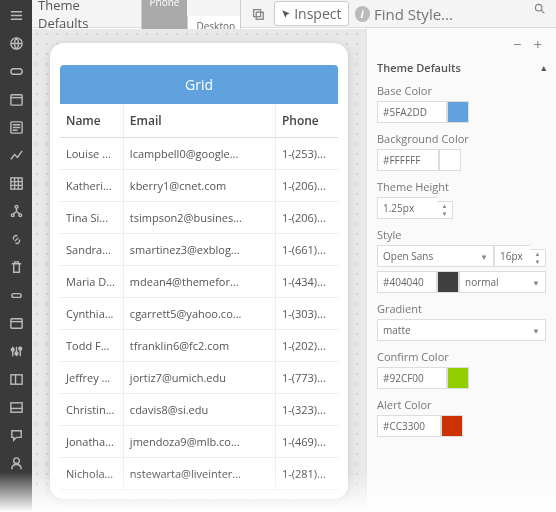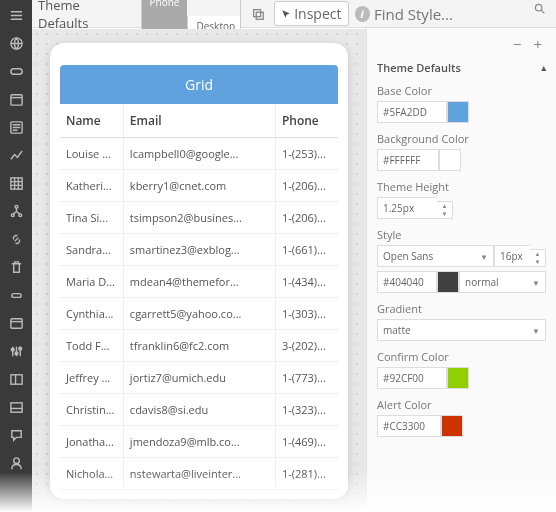--- a/index.html
+++ b/index.html
@@ -218,21 +218,21 @@
             <td>1-(434)...</td>
           </tr>
           <tr>
             <td>Cynthia...</td>
             <td>cgarrett5@yahoo.co...</td>
             <td>1-(303)...</td>
           </tr>
           <tr>
             <td>Todd F...</td>
             <td>tfranklin6@fc2.com</td>
-            <td>3-(202)...</td>
+            <td>1-(202)...</td>
           </tr>
           <tr>
             <td>Jeffrey ...</td>
             <td>jortiz7@umich.edu</td>
             <td>1-(773)...</td>
           </tr>
           <tr>
             <td>Christin...</td>
             <td>cdavis8@si.edu</td>
             <td>1-(323)...</td>

